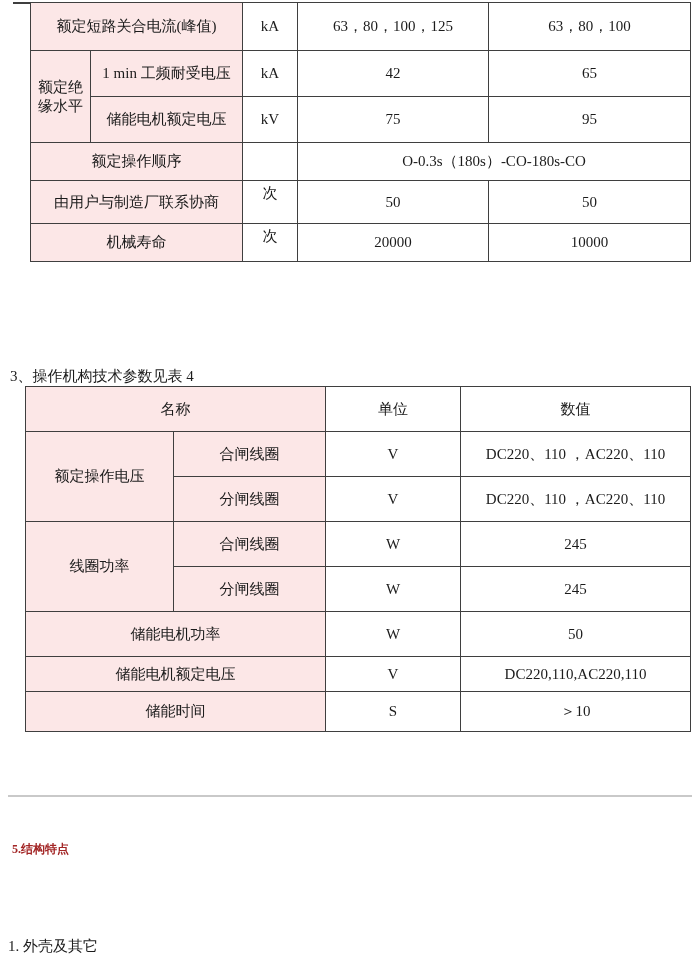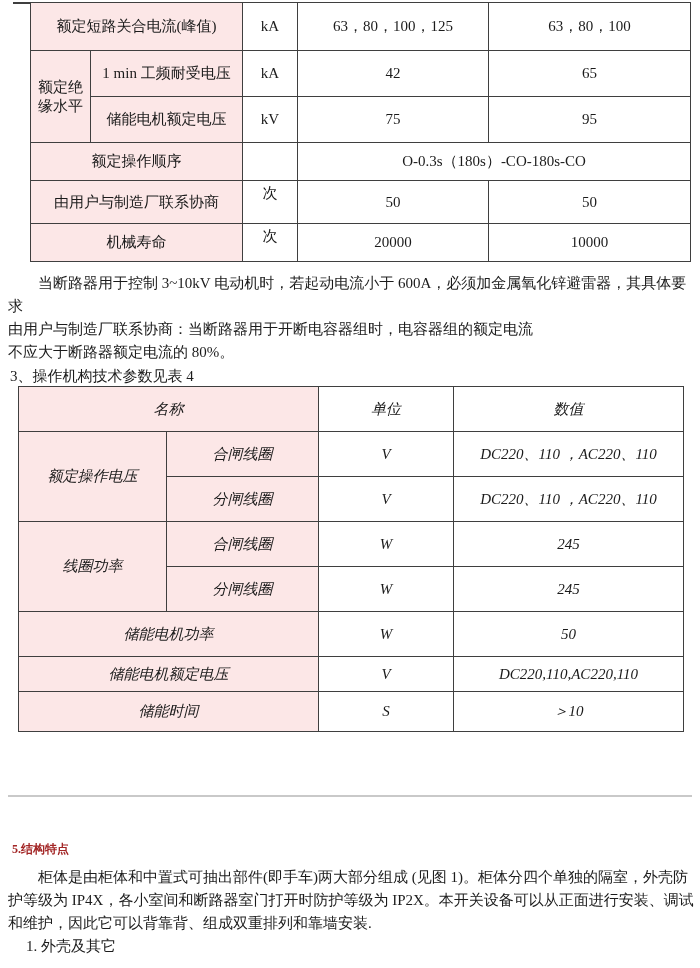--- a/index.html
+++ b/index.html
@@ -5,32 +5,32 @@
   html,body{margin:0;padding:0;background:#ffffff;}
   .page{
     position:relative;width:700px;height:968px;background:#ffffff;
     font-family:"Liberation Serif","DejaVu Serif",serif;
     color:#1b1b1b;overflow:hidden;padding-left:12px;
   }
   table{border-collapse:collapse;table-layout:fixed;position:absolute;}
   td{border:1.5px solid #3f3f3f;text-align:center;vertical-align:middle;
      font-size:15px;padding:1px 2px;overflow:hidden;}
   .t1{left:30px;top:2px;width:660px;}
-  .t2{left:18px;top:386px;width:665px;font-style:italic;}
+  .t2{left:25px;top:386px;width:665px;}
   .pink{background:#fce7e7;}
   .unit-top{vertical-align:top;padding-top:3px;}
   .edge-artifact{position:absolute;left:13px;top:2px;width:19px;height:2px;background:#3f3f3f;}
   .para{position:absolute;left:8px;width:690px;font-size:15px;line-height:23px;
         white-space:pre-wrap;}
   .para1{top:272px;}
   .h3{position:absolute;left:10px;top:365px;font-size:15px;line-height:22px;}
   .divider{position:absolute;left:8px;top:795px;width:684px;height:2px;background:#c9c9c9;}
   .h5{position:absolute;left:12px;top:841px;font-size:12px;font-weight:bold;color:#a32626;}
   .para2{top:866px;}
-  .sub1{position:absolute;left:8px;top:935px;font-size:15px;line-height:23px;margin-left:18px;}
+  .sub1{position:absolute;left:8px;top:935px;font-size:15px;line-height:23px;}
 </style>
 </head>
 <body>
 
 <div class="page">
 
   <div class="edge-artifact"></div>
 
   <table class="t1">
     <colgroup>
@@ -73,23 +73,20 @@
     </tr>
     <tr style="height:38px">
       <td colspan="2" class="pink">机械寿命</td>
       <td class="unit-top">次</td>
       <td>20000</td>
       <td>10000</td>
     </tr>
   </tbody>
     </table>
 
-  <div class="para para1">　　当断路器用于控制 3~10kV 电动机时，若起动电流小于 600A，必须加金属氧化锌避雷器，其具体要求
-由用户与制造厂联系协商：当断路器用于开断电容器组时，电容器组的额定电流
-不应大于断路器额定电流的 80%。</div>
 
   <div class="h3">3、操作机构技术参数见表 4</div>
 
   <table class="t2">
     <colgroup>
       <col style="width:148px">
         <col style="width:152px">
         <col style="width:135px">
         <col style="width:230px">
     </colgroup>
@@ -136,19 +133,16 @@
       <td>S</td>
       <td>＞10</td>
     </tr>
   </tbody>
     </table>
 
   <div class="divider"></div>
 
   <div class="h5">5.结构特点</div>
 
-  <div class="para para2">　　柜体是由柜体和中置式可抽出部件(即手车)两大部分组成 (见图 1)。柜体分四个单独的隔室，外壳防
-护等级为 IP4X，各小室间和断路器室门打开时防护等级为 IP2X。本开关设备可以从正面进行安装、调试
-和维护，因此它可以背靠背、组成双重排列和靠墙安装.</div>
 
   <div class="sub1">1. 外壳及其它</div>
 
 </div>
 
 </body></html>

